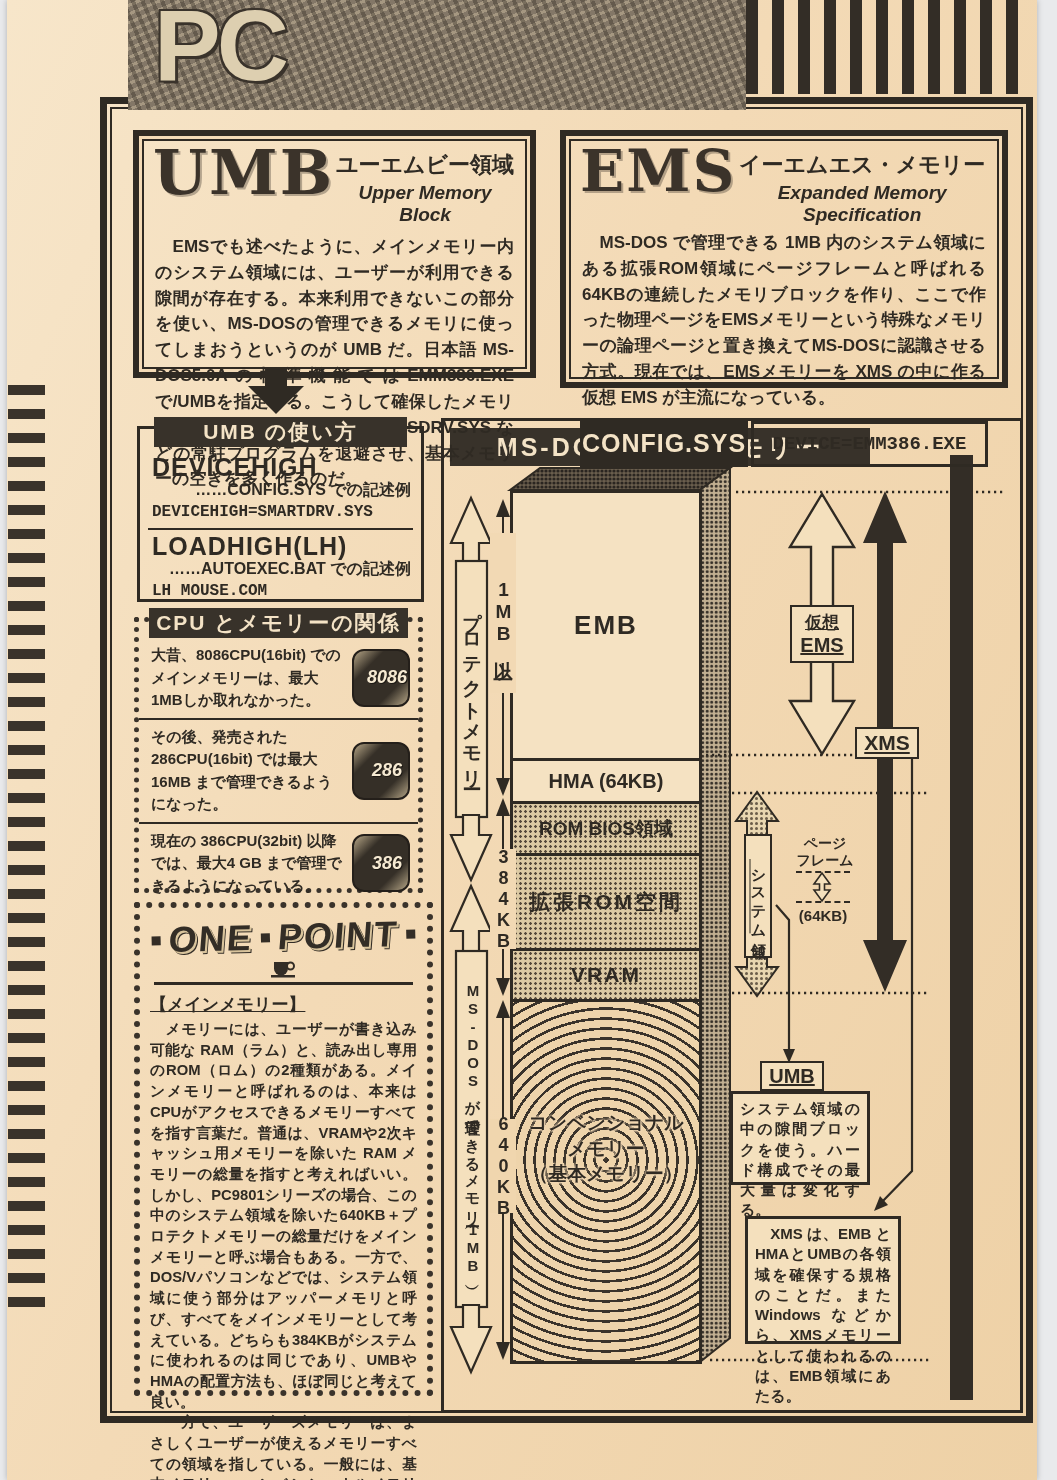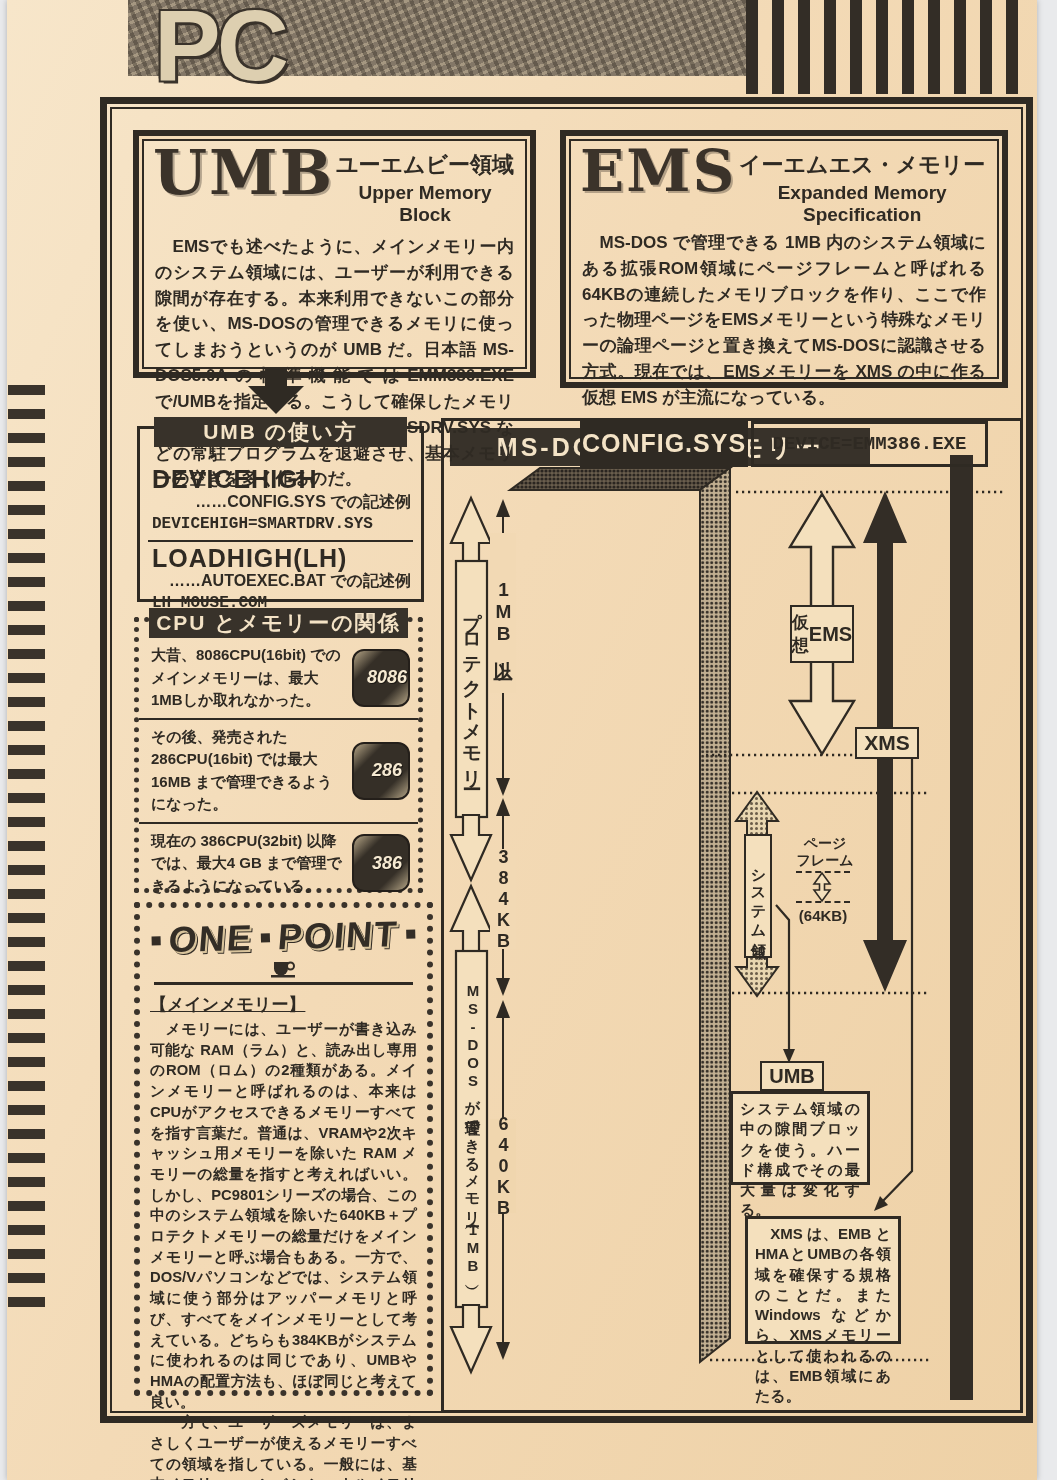--- a/index.html
+++ b/index.html
@@ -9,56 +9,56 @@
   .paper { position:absolute; left:7px; top:0; width:1030px; height:1480px;
            background:linear-gradient(115deg,#f7e6ca 0%,#f3dab6 45%,#eed1a6 100%); box-shadow:0 0 6px rgba(0,0,0,.25); }
 
   
   .left-stripes { position:absolute; left:8px; top:385px; width:37px; height:926px;
     background:repeating-linear-gradient(180deg,#3a332b 0 10px,rgba(0,0,0,0) 10px 24px); }
   .barcode { position:absolute; left:746px; top:0; width:286px; height:94px;
     background:repeating-linear-gradient(90deg,#332d26 0 12px,rgba(0,0,0,0) 12px 26px); }
 
   
-  .logo { position:absolute; left:128px; top:0; width:618px; height:76px; background-color:#837767;
+  .logo { position:absolute; left:128px; top:0; width:618px; height:110px; background-color:#837767;
     background-image:repeating-linear-gradient(67deg,rgba(50,43,34,.38) 0 4px,rgba(0,0,0,0) 4px 9px),
                      repeating-linear-gradient(-23deg,rgba(244,226,190,.30) 0 3px,rgba(0,0,0,0) 3px 8px);
     z-index:6;padding-left:42px; }
   .logo-pc { position:absolute; left:26px; top:-12px; font-size:100px; font-weight:900; letter-spacing:-4px;
     color:#ddcfb0; text-shadow:3px 3px 0 #3a332b,-2px -2px 0 #3a332b,2px -2px 0 #3a332b,-2px 2px 0 #3a332b; }
   .logo-gen { position:absolute; left:152px; top:28px; font-size:55px; font-weight:900; letter-spacing:1px;
     color:#393128; text-shadow:2px 2px 0 rgba(246,229,195,.8),-1px -1px 0 rgba(246,229,195,.6); }
 
   
   .frame-outer { position:absolute; left:100px; top:97px; width:933px; height:1326px; border:7px solid #2f2a23; }
   .frame-inner { position:absolute; left:110px; top:107px; width:913px; height:1306px; border:2px solid #2f2a23; }
 
   
   .heavy { position:absolute; border:6px solid #2f2a23;
     box-shadow:inset 0 0 0 3px rgba(243,218,180,.0), inset 0 0 0 3px #f3dab6, inset 0 0 0 5px #2f2a23; background:rgba(0,0,0,0); z-index:5; }
   .hb-head { display:flex; align-items:flex-start; padding:8px 14px 0 14px; }
   .hb-title { font-family:"DejaVu Serif","Liberation Serif",serif; font-weight:bold; font-size:62px; line-height:.95;
     color:#3b332a; letter-spacing:2px; text-shadow:2px 2px 0 rgba(59,51,42,.35); }
   .hb-sub { margin-left:auto; text-align:center; padding-top:6px; }
   .hb-sub-jp { font-size:22px; font-weight:800; }
-  .hb-sub-en { font-size:19px; font-weight:600; margin-top:2px; }
+  .hb-sub-en { font-size:19px; font-weight:600; font-style:italic; margin-top:2px; }
   .hb-body { padding:8px 16px 0 16px; font-size:17px; font-weight:700; line-height:1.52; text-align:justify; }
 
   .cfg-row { display:flex; margin:10px 14px 0 14px; height:46px; }
   .cfg-label { width:168px; background:#2f2a23; color:#f4e3c6; font-size:25px; font-weight:700;
     display:flex; align-items:center; justify-content:center; letter-spacing:1px; }
   .cfg-value { flex:1; border:3px solid #2f2a23; margin-left:3px; font-family:"Liberation Mono",monospace;
     font-weight:700; font-size:19px; display:flex; align-items:center; justify-content:center; }
 
   .flow-arrow { position:absolute; left:248px; top:368px; z-index:5; }
 
   
   .usage { position:absolute; left:137px; top:426px; width:287px; height:176px; border:3px solid #2f2a23; z-index:5; }
   .bar { background:#38322a; color:#f4e3c6; font-weight:700; display:flex; align-items:center; justify-content:center; }
-  .usage .bar { margin:-12px 14px 12px 14px; height:30px; font-size:21px; letter-spacing:2px; }
+  .usage .bar { margin:-12px 14px 0 14px; height:30px; font-size:21px; letter-spacing:2px; }
   .usage-cmd { font-size:25px; font-weight:600; padding:6px 0 0 12px; letter-spacing:1px; }
   .usage-note { font-size:16px; font-weight:700; text-align:right; padding-right:10px; margin-top:-2px; }
   .usage-ex { font-family:"Liberation Mono",monospace; font-size:16px; font-weight:700; padding:2px 0 0 12px; }
   .usage-div { border-top:2px solid #2f2a23; margin:7px 8px 0 8px; }
 
   
   .cpu { position:absolute; left:134px; top:617px; width:289px; height:276px; border:5px dotted #3a332b; z-index:5; }
   .cpu .bar { margin:-14px 10px 0 10px; height:30px; font-size:21px; letter-spacing:2px; }
   .cpu-row { display:flex; align-items:center; padding:6px 8px 6px 12px; }
   .cpu-row + .cpu-row { border-top:2px solid #2f2a23; }
@@ -99,21 +99,21 @@
   .blk-vram { height:51px; font-size:21px; letter-spacing:2px; }
   .blk-conv { flex:1; align-items:flex-start;
     background:repeating-radial-gradient(circle at 50% 44%,#3a332b 0 2.6px,#eed4ab 2.6px 10px); }
   .conv-label { margin-top:108px; width:100%; font-size:19px; font-weight:800; line-height:1.35;
     text-shadow:0 0 3px #f2d8b3,0 0 3px #f2d8b3,0 0 5px #f2d8b3,1px 1px 2px #f2d8b3; }
 
   .vtext { writing-mode:vertical-rl; text-orientation:upright; display:flex; align-items:center; justify-content:center;
     font-weight:800; position:absolute; z-index:3; text-align:center; letter-spacing:1px; }
   .dlab { position:absolute; z-index:3; font-weight:800; }
   .dbox { position:absolute; z-index:3; background:#f4e0bd; border:2.5px solid #2f2a23; display:flex;
-    flex-direction:row; align-items:center; justify-content:center; font-weight:800; text-align:center; }
+    flex-direction:column; align-items:center; justify-content:center; font-weight:800; text-align:center;text-decoration:underline; }
   .notebox { position:absolute; z-index:3; background:#f4e0bd; border:3px solid #2f2a23; font-size:15px;
     font-weight:700; line-height:1.35; text-align:justify; padding:5px 7px; }
   .dash { position:absolute; z-index:3; border-top:2px dashed #2f2a23; }
 
   .footer { position:absolute; left:115px; top:1437px; font-family:"Liberation Serif","DejaVu Serif",serif;
     font-size:18px; font-weight:600; letter-spacing:.5px; z-index:3; }
 </style>
 </head>
 <body>
 
@@ -265,20 +265,34 @@
 
       <polyline points="332,484 345,499 345,634" fill="none" stroke="#2f2a23" stroke-width="2.2"></polyline>
       <polygon points="345,642 339,628 351,628" fill="#2f2a23"></polygon>
 
       <polyline points="468,338 468,750 436,783" fill="none" stroke="#2f2a23" stroke-width="2.2"></polyline>
       <polygon points="430,790 444,784 436,775" fill="#2f2a23"></polygon>
     </svg>
 
     <div class="darkbar"></div>
 
+    <div class="tower">
+      <div class="blk blk-emb">EMB</div>
+      <div class="blk blk-hma">HMA  (64KB)</div>
+      <div class="blk blk-rom ht">ROM BIOS領域</div>
+      <div class="blk blk-ext ht">拡張ROM空間</div>
+      <div class="blk blk-vram ht">VRAM</div>
+      <div class="blk blk-conv">
+        <div class="conv-label">
+          <div>コンベンショナル</div>
+          <div>メモリー</div>
+          <div>（基本メモリー）</div>
+        </div>
+      </div>
+    </div>
 
     <div class="vtext" style="left:13px;top:142px;width:30px;height:252px;font-size:19px;">プロテクトメモリー</div>
     <div class="vtext" style="left:46px;top:112px;width:26px;height:160px;font-size:19px;background:#f2d9b4;">1MB以上</div>
     <div class="vtext" style="left:46px;top:428px;width:26px;height:100px;font-size:18px;background:#f2d9b4;">384KB</div>
     <div class="vtext" style="left:13px;top:534px;width:30px;height:348px;font-size:15px;">MS-DOSが管理できるメモリー（1MB）</div>
     <div class="vtext" style="left:46px;top:698px;width:26px;height:94px;font-size:18px;background:#f0d6ae;">640KB</div>
 
     <div class="dbox" style="left:346px;top:184px;width:64px;height:58px;">
       <div style="font-size:17px;">仮想</div>
       <div style="font-size:20px;">EMS</div>

